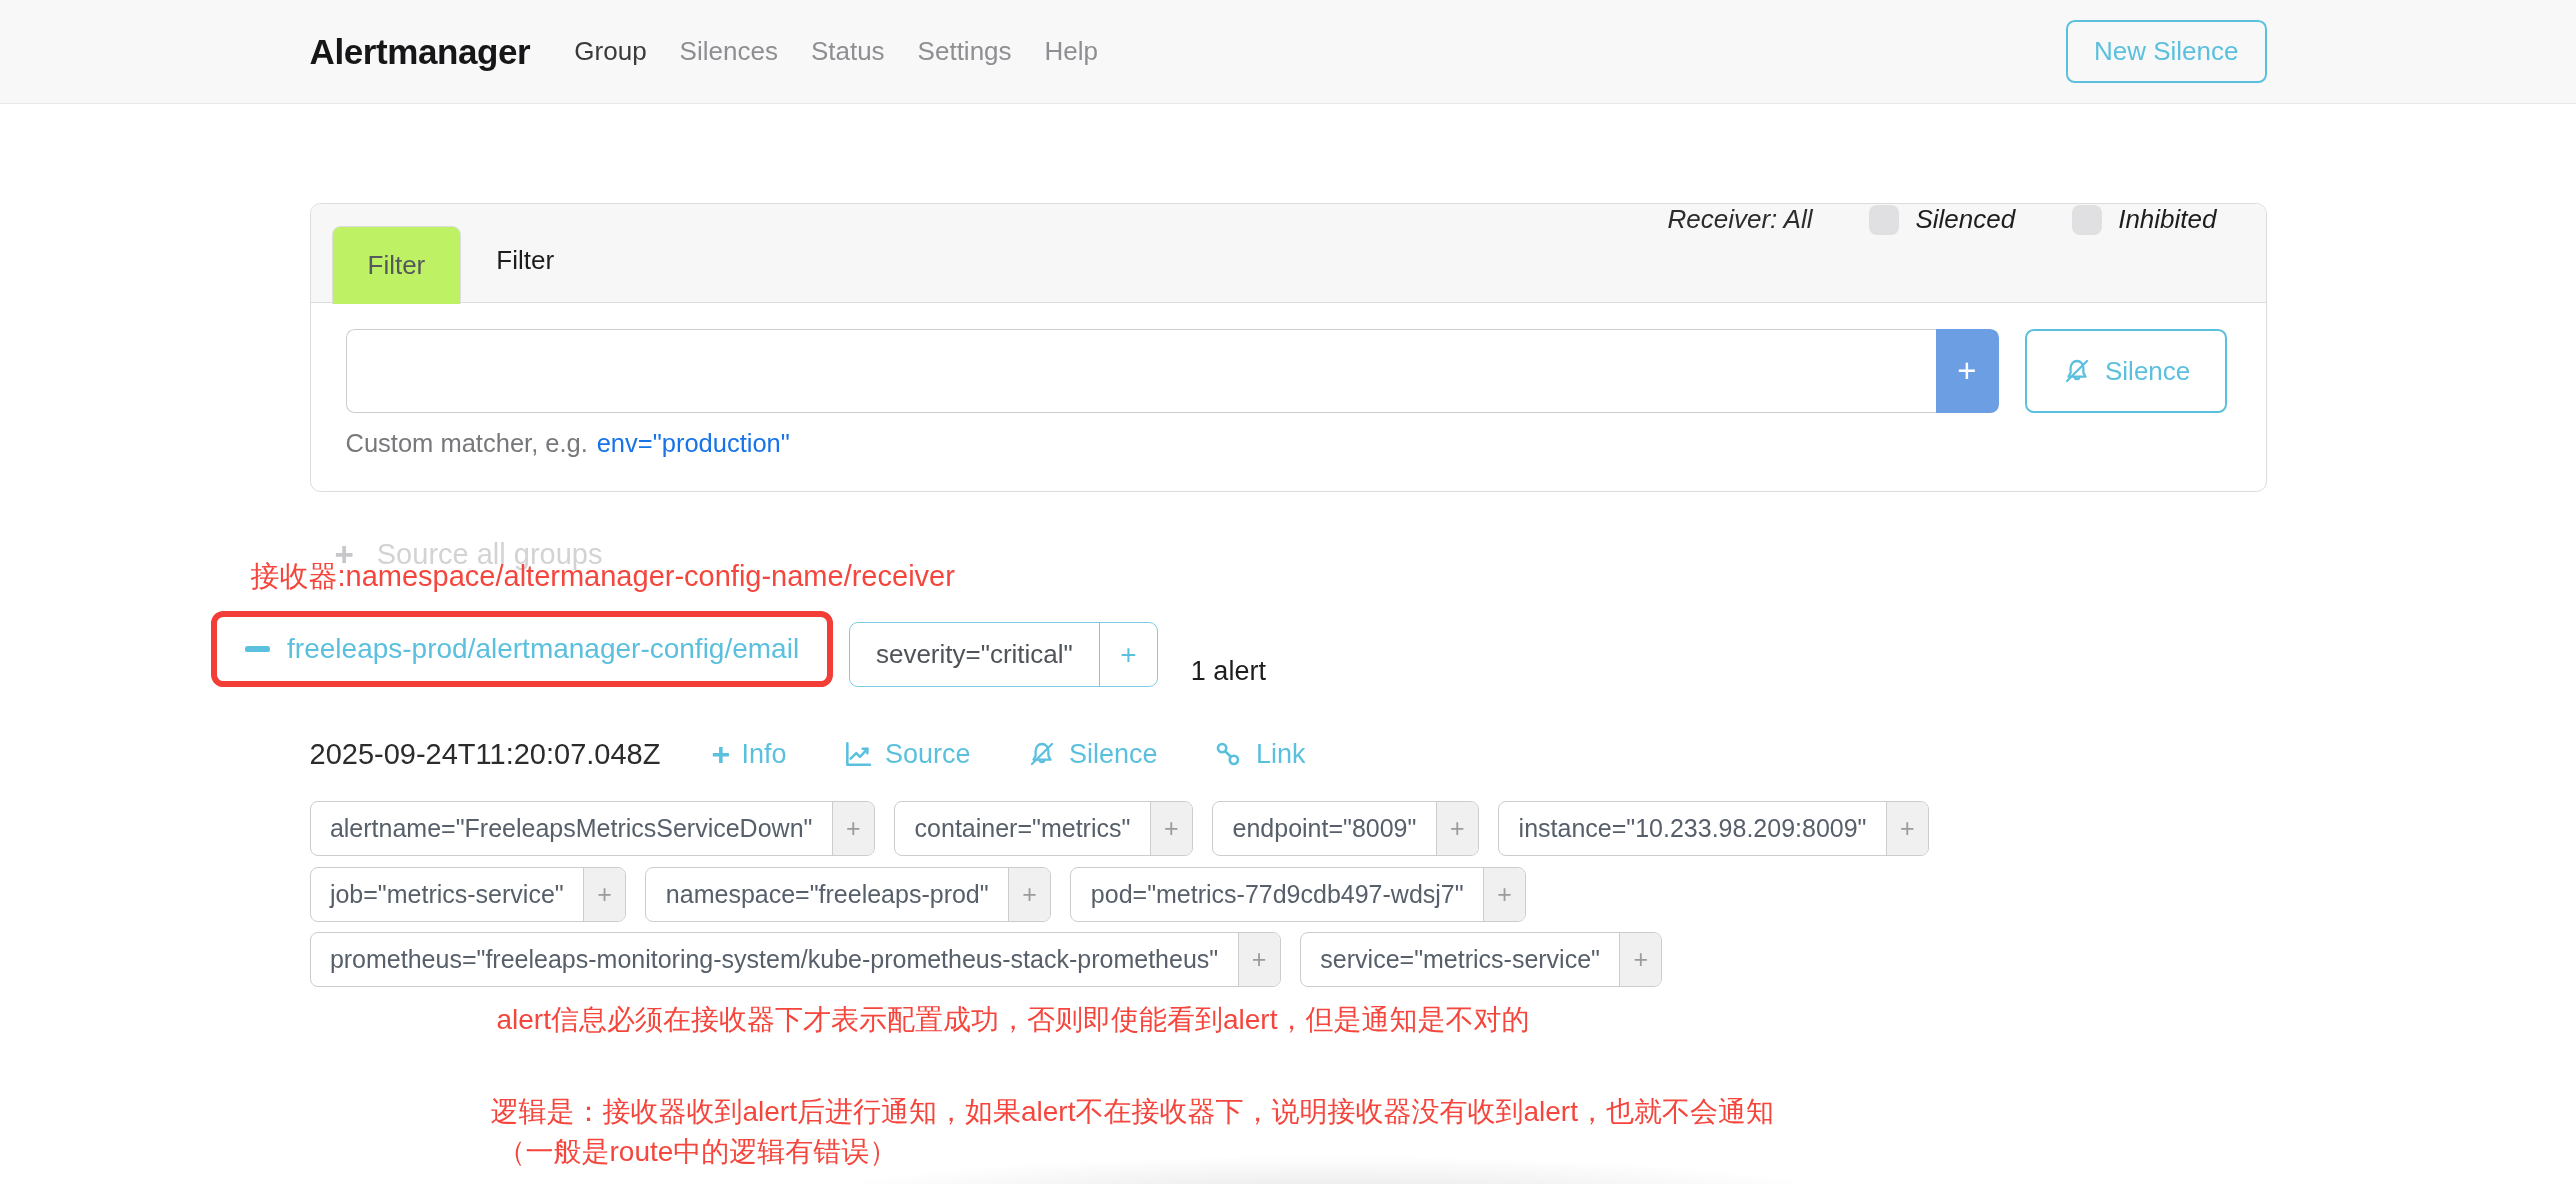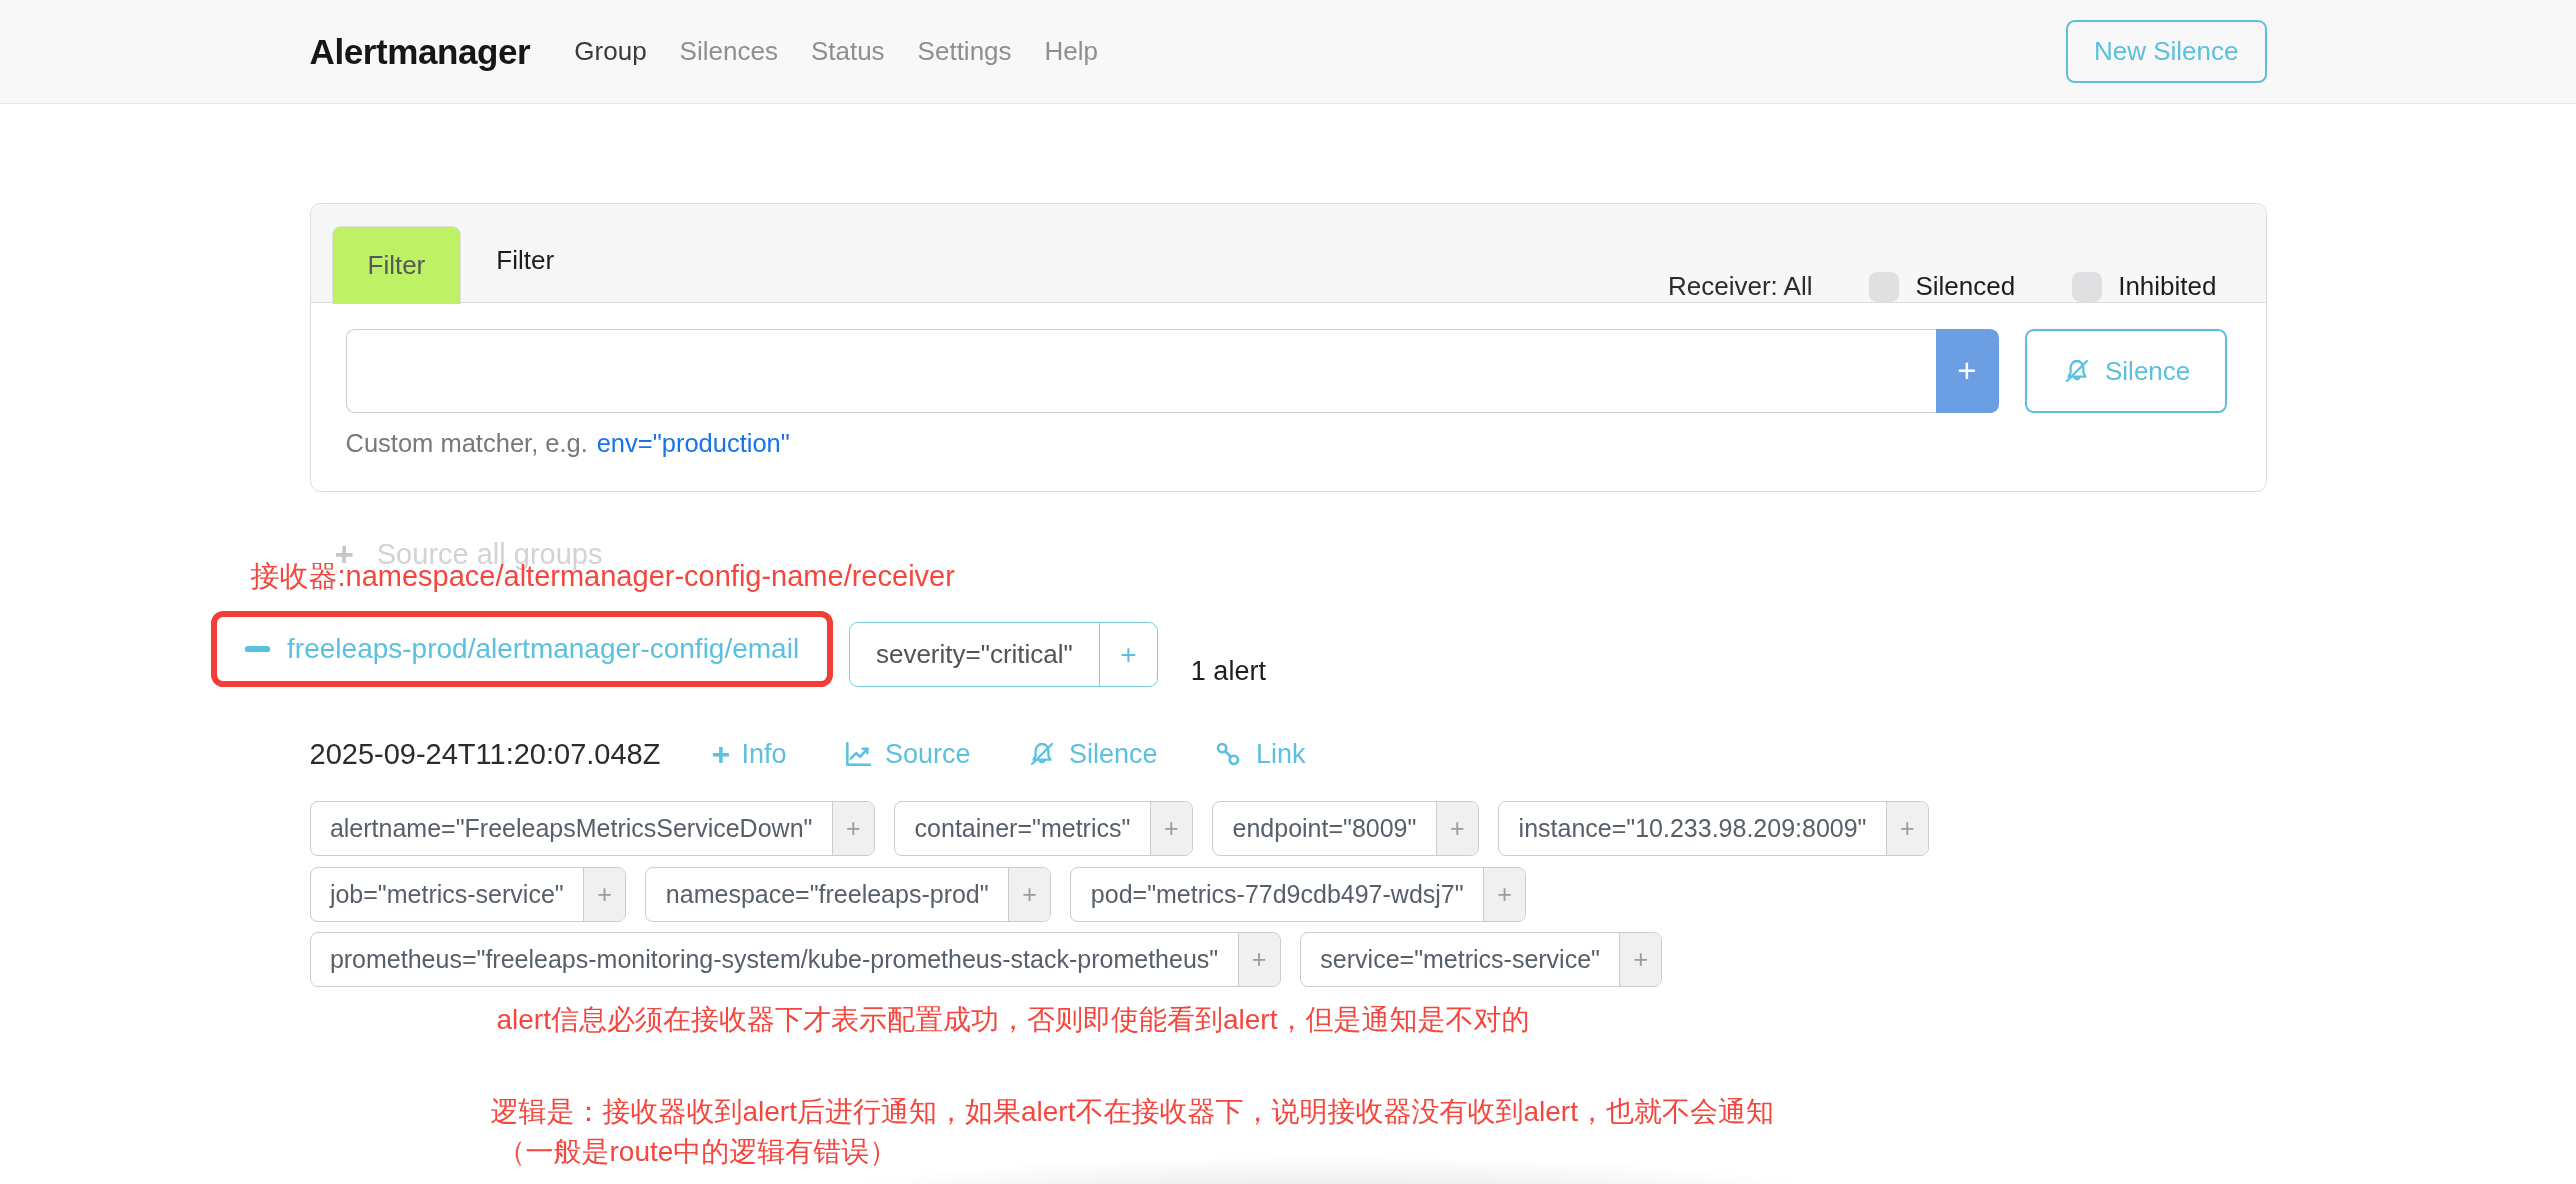--- a/index.html
+++ b/index.html
@@ -49,21 +49,21 @@
   }
   .tabs { display:flex; align-items:flex-end; }
   .tab { font-size:26px; padding:23px 35px; cursor:pointer; white-space:nowrap; }
   .tab.active {
     background:#bef264; color:#55585c;
     border:1.8px solid #ddd; border-bottom:none;
     border-radius:8.8px 8.8px 0 0;
     margin-bottom:-1.8px; margin-top:5px;
   }
   .tab.inactive { color:#1d1d1f; padding-bottom:26px; }
-  .header-right { display:flex; align-items:flex-end; gap:37px; }
+  .header-right { display:flex; align-items:flex-start; gap:37px;font-style:italic; }
   .receiver-filter { font-size:26px; color:#2c2c2e; cursor:pointer; }
   .check-item { display:flex; align-items:center; gap:16px; cursor:pointer;padding-left:20px; }
   .checkbox { width:30px; height:30px; border-radius:8px; background:#e0e0e3; }
   .check-label { font-size:26px; color:#1d1d1f; }
 
   .panel-body { padding:26px 39px 33px 35px; }
   .input-row { display:flex; align-items:stretch; height:84px; }
   .input-group { flex:1; display:flex; }
   .matcher-input {
     flex:1; border:1.8px solid #ccc; border-right:none;

